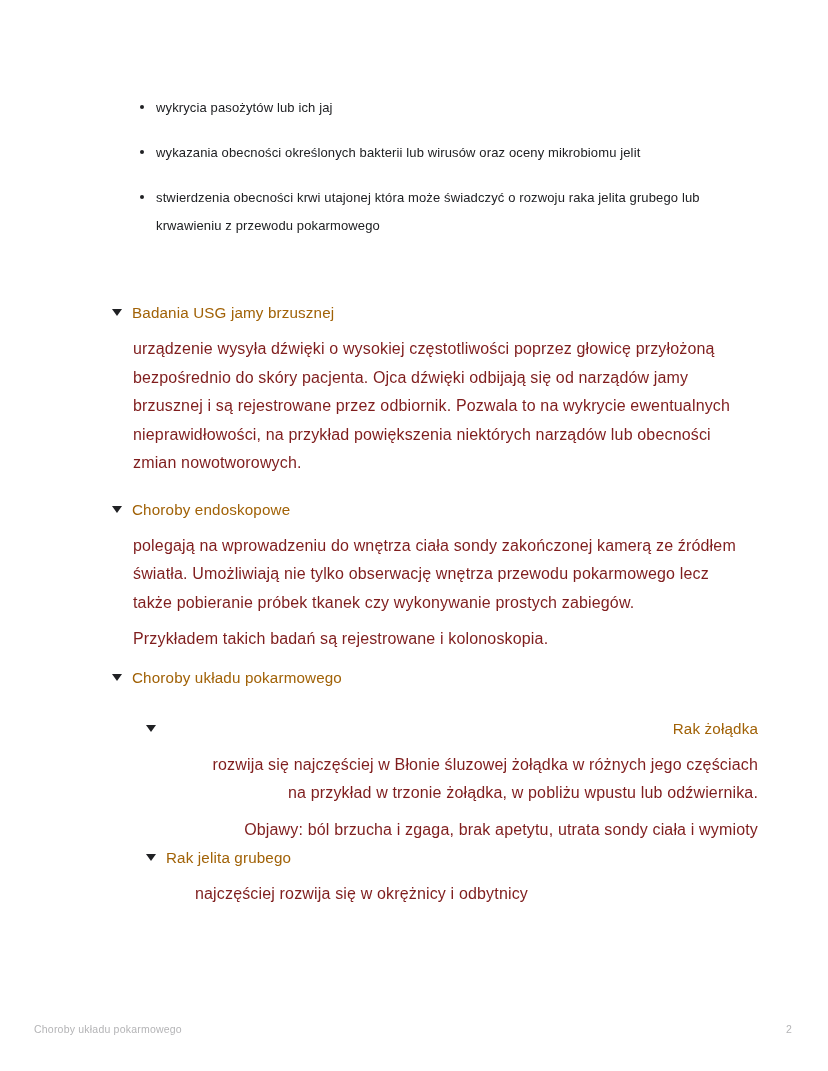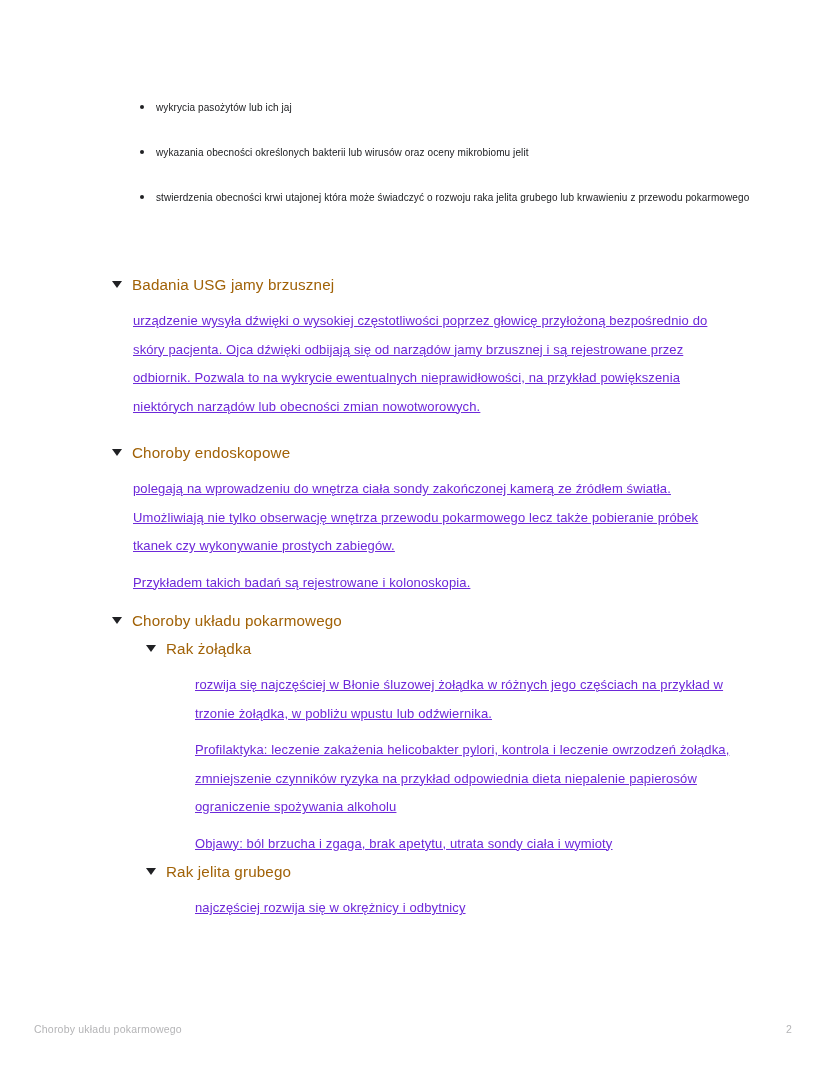--- a/index.html
+++ b/index.html
@@ -33,21 +33,21 @@
   
   .bullet-list {
     list-style: none;
     margin: 0;
     padding: 0;
   }
   .bullet-item {
     position: relative;
     padding-left: 52px;
     margin-bottom: 17px;
-    font-size: 10px;
+    font-size: 13px;
     line-height: 28px;
     letter-spacing: 0.01em;
     color: #202124;
   }
   .bullet-item .dot {
     position: absolute;
     left: 36px;
     top: 11px;
     width: 4px;
     height: 4px;
@@ -74,26 +74,25 @@
     width: 0;
     height: 0;
     border-left: 5.5px solid transparent;
     border-right: 5.5px solid transparent;
     border-top: 7px solid #202124;
   }
   .level-1 { margin-left: 6px; }
   .level-2 { margin-left: 34px; }
 
   .para {
-    font-size: 13px;
+    font-size: 16px;
     line-height: 28.5px;
     letter-spacing: 0.01em;
-    color: #6d28d9;
+    color: #7f1d1d;
     margin: 0;
-    text-decoration: underline;
   }
   .body-1 {
     margin-left: 23px;
     margin-top: 8px;
     max-width: 608px;
   }
   .body-2 {
     margin-left: 51px;
     margin-top: 8px;
     max-width: 580px;
@@ -169,27 +168,26 @@
     </div>
 
     <div class="gap-sm"></div>
 
     <div class="node level-1">
       <div class="node-head">
         <span class="tri"></span>
         <span>Choroby układu pokarmowego</span>
       </div>
 
-      <div class="node level-2" style="margin-top:0;">
+      <div class="node level-2" style="margin-top:23px;text-align:right;">
         <div class="node-head">
           <span class="tri"></span>
           <span>Rak żołądka</span>
         </div>
         <p class="para body-2">rozwija się najczęściej w Błonie śluzowej żołądka w różnych jego częściach na przykład w trzonie żołądka, w pobliżu wpustu lub odźwiernika.</p>
-        <p class="para body-2">Profilaktyka: leczenie zakażenia helicobakter pylori, kontrola i leczenie owrzodzeń żołądka, zmniejszenie czynników ryzyka na przykład odpowiednia dieta niepalenie papierosów ograniczenie spożywania alkoholu</p>
         <p class="para body-2">Objawy: ból brzucha i zgaga, brak apetytu, utrata sondy ciała i wymioty</p>
       </div>
 
       <div class="node level-2" style="margin-top:0;">
         <div class="node-head">
           <span class="tri"></span>
           <span>Rak jelita grubego</span>
         </div>
         <p class="para body-2">najczęściej rozwija się w okrężnicy i odbytnicy</p>
       </div>

